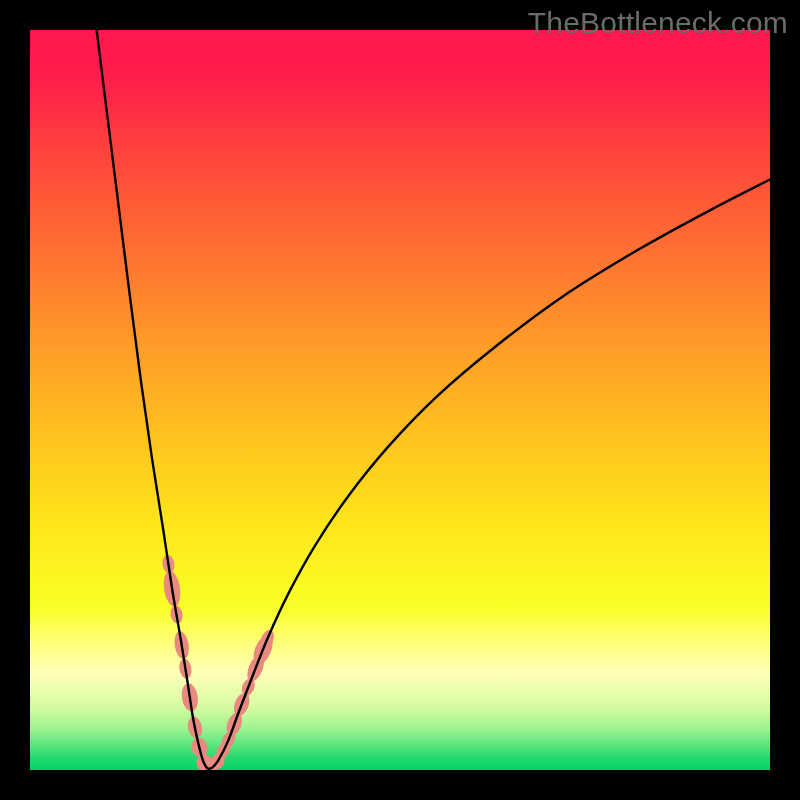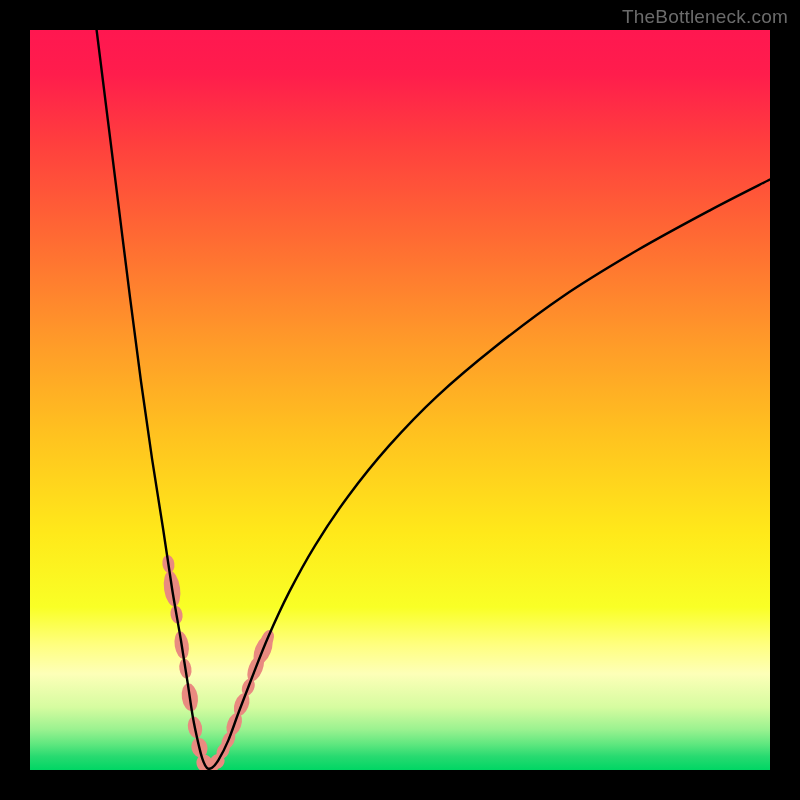--- a/index.html
+++ b/index.html
@@ -40,21 +40,21 @@
     top: 0;
     width: 740px;
     height: 740px;
     overflow: visible;
   }
   .watermark {
     position: absolute;
     top: 6px;
     right: 12px;
     color: #6b6b6b;
-    font-size: 19px;
+    font-size: 30px;
     font-weight: 500;
     letter-spacing: 0.2px;
     user-select: none;
   }
 </style>
 </head>
 <body>
 
 <div class="frame">
 

